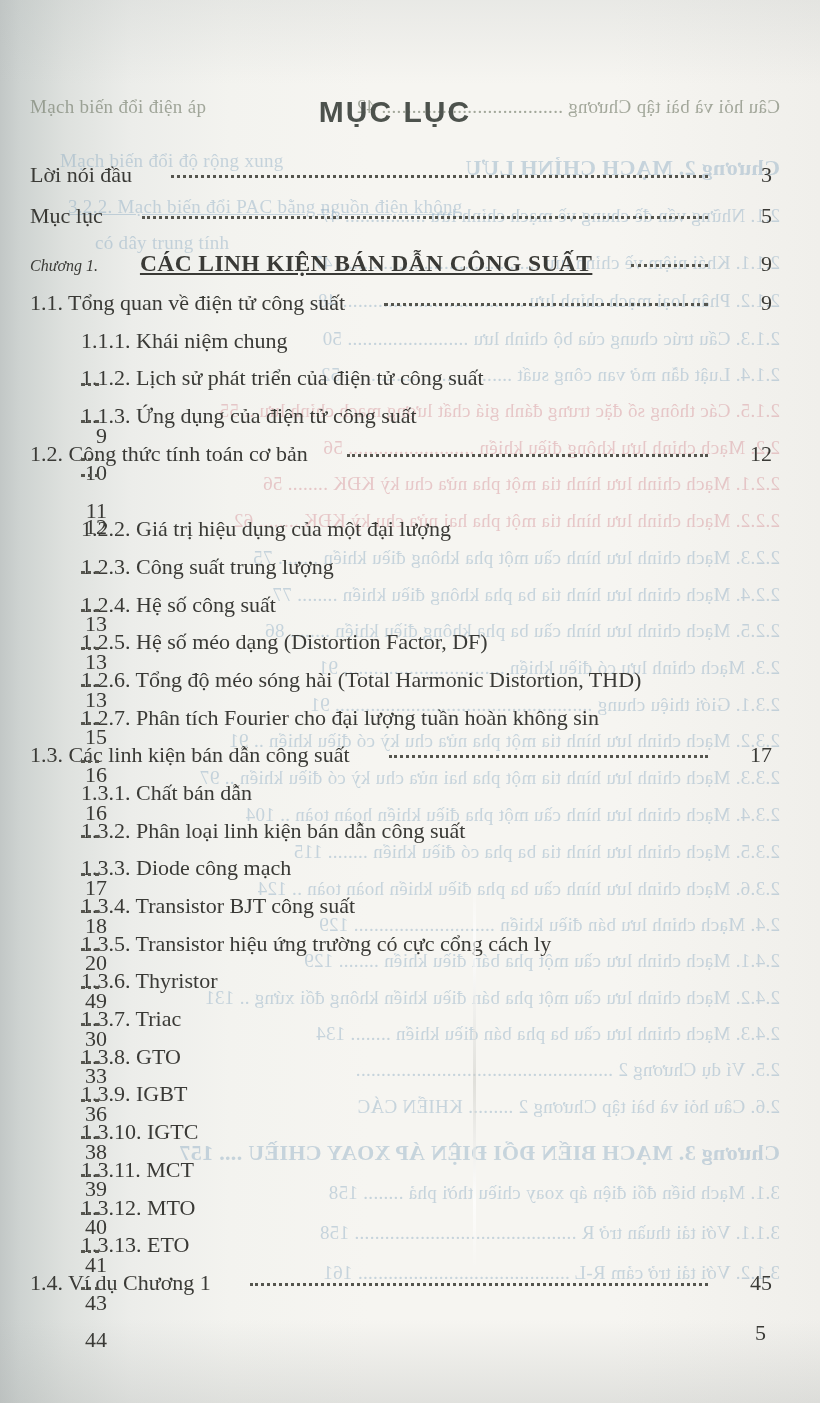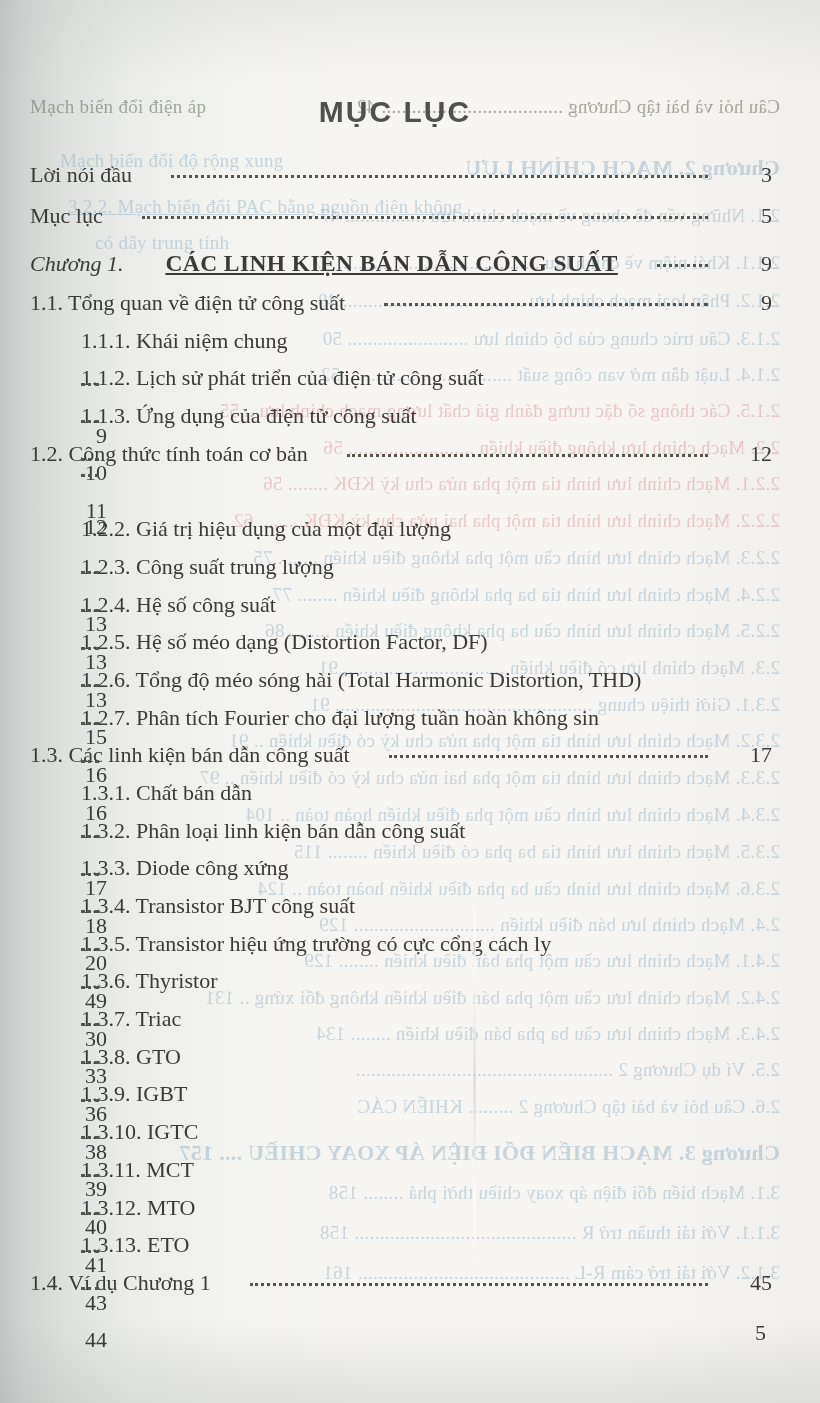--- a/index.html
+++ b/index.html
@@ -42,21 +42,21 @@
     top:162px;left:30px;right:48px;
   }
   .entry{
     display:flex;align-items:baseline;
     height:37.7px;
     font-size:22px;color:#3a3a36;gap:33px;
   }
   .entry.first{height:41px;}
   .entry.ind{padding-left:45px;flex-direction:column;}
   .entry.chapter{height:40px;margin-top:6px;}
-  .prefix{font-style:italic;margin-right:9px;font-size:22px;}
+  .prefix{font-style:italic;margin-right:9px;font-size:16px;}
   .chapter .lbl{font-weight:bold;font-size:23.5px;letter-spacing:0.4px;text-decoration:underline;}
   .lbl{white-space:nowrap;}
   .leader{
     flex:1;min-width:18px;
     border-bottom:3px dotted #55554e;
     margin:0 5px 0 6px;
     position:relative;top:-4px;
   }
   .pg{min-width:26px;text-align:right;}
   .folio{
@@ -197,21 +197,21 @@
         <span class="lbl">1.3.1. Chất bán dẫn</span>
         <span class="leader"></span>
         <span class="pg">17</span>
       </div>
       <div class="entry ind">
         <span class="lbl">1.3.2. Phân loại linh kiện bán dẫn công suất</span>
         <span class="leader"></span>
         <span class="pg">18</span>
       </div>
       <div class="entry ind">
-        <span class="lbl">1.3.3. Diode công xứng</span>
+        <span class="lbl">1.3.3. Diode công mạch</span>
         <span class="leader"></span>
         <span class="pg">20</span>
       </div>
       <div class="entry ind">
         <span class="lbl">1.3.4. Transistor BJT công suất</span>
         <span class="leader"></span>
         <span class="pg">49</span>
       </div>
       <div class="entry ind">
         <span class="lbl">1.3.5. Transistor hiệu ứng trường có cực cổng cách ly</span>

